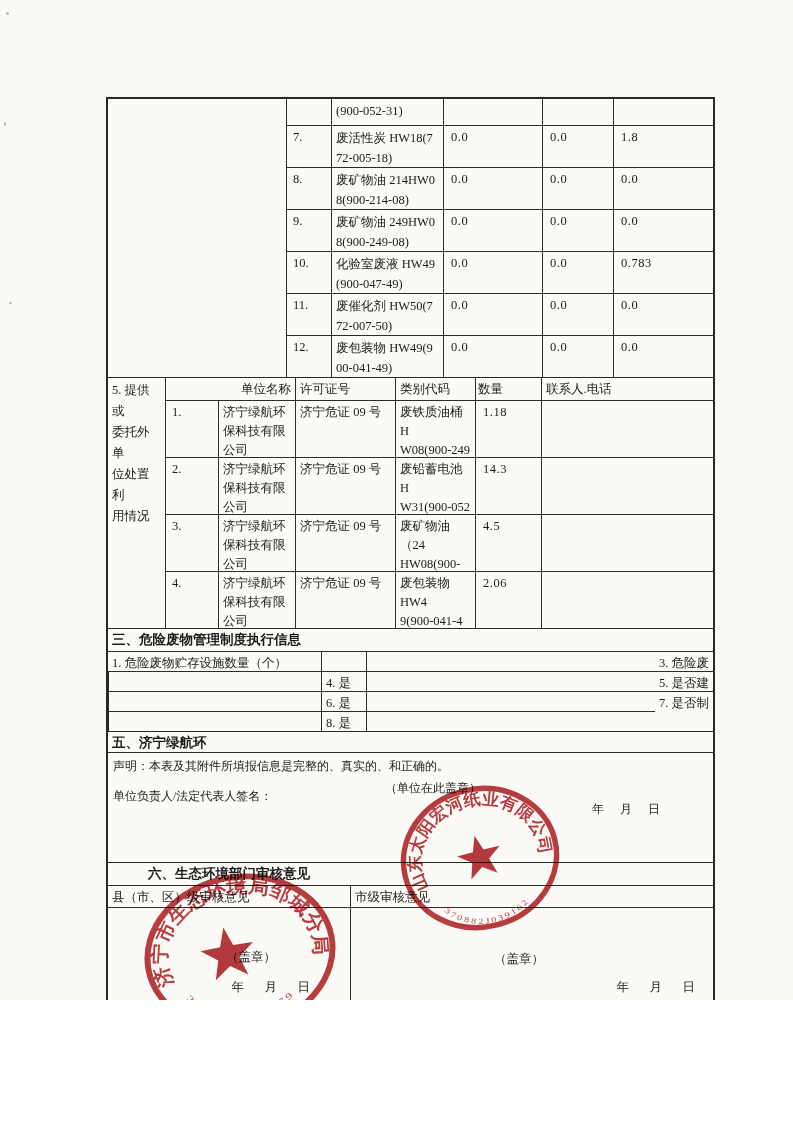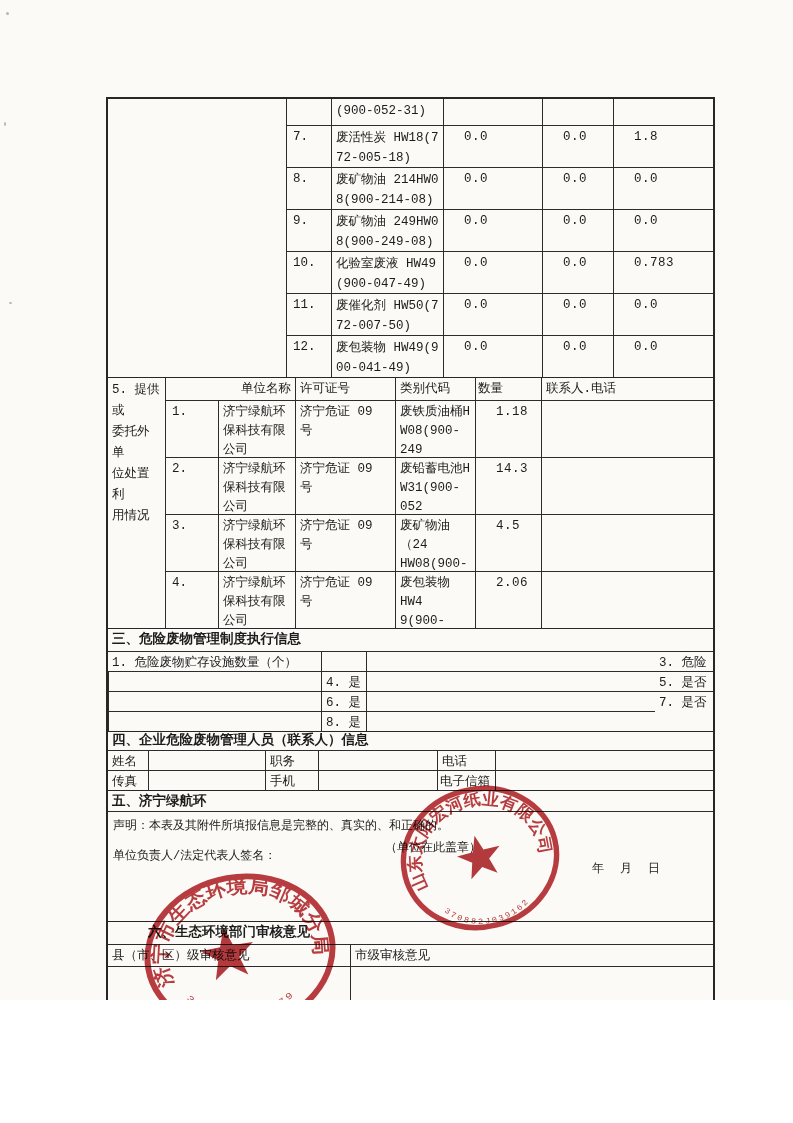--- a/index.html
+++ b/index.html
@@ -1,39 +1,39 @@
 <!DOCTYPE html>
 <html><head>
 <meta charset="utf-8">
 <style>
   * { margin:0; padding:0; box-sizing:border-box; }
   html,body { width:793px; }
   .page {
     position:relative; width:793px; height:1000px;
     background:#fbfaf6; overflow:hidden;
-    font-family:Liberation Mono, monospace;
+    font-family:Liberation Serif, serif;
     color:#1c1c1c;
   }
   .sheet { position:absolute; left:106px; top:97px; width:609px; border:2px solid #272727; }
   .sec { border-top:1.8px solid #272727; }
   .sec.first { border-top:none; }
   .grid { display:grid; }
   .g-top   { grid-template-columns:178px 45px 112px 99px 71px 100px; grid-template-rows:26px repeat(6,42px); }
   .g-out   { grid-template-columns:57px 53px 77px 100px 80px 66px 172px; grid-template-rows:22px repeat(4,57px); }
   .g-mgmt  { grid-template-columns:213px 45px 289px 58px; grid-template-rows:22px repeat(4,20px); }
   .g-cont  { grid-template-columns:40px 117px 53px 119px 58px 218px; grid-template-rows:18px 20px 20px; }
   .g-rev-h { grid-template-columns:242px 363px; grid-template-rows:22px; }
   .g-rev-b { grid-template-columns:242px 363px; grid-template-rows:100px; }
   .c { border-left:1.4px solid #2c2c2c; border-top:1.4px solid #2c2c2c;
        font-size:12.5px; padding:2px 4px; overflow:hidden; line-height:19px; }
   .nl { border-left:none; } .nt { border-top:none; }
   .pre { white-space:pre-line; }
   .lh20 { line-height:20px; }
   .num { padding-left:6px; }
-  .val { padding-left:20px; letter-spacing:0.5px; }
+  .val { padding-left:7px; letter-spacing:0.5px; }
   .title { font-weight:bold; font-size:13.5px; padding:2px 4px; line-height:18px; }
   .sp2 { grid-column:span 2; }
   .conf-body { position:relative; height:110px; border-top:1.4px solid #2c2c2c; font-size:12px; }
   .abs { position:absolute; }
   .rev-cell { position:relative; font-size:12.5px; }
   .stamp { position:absolute; mix-blend-mode:multiply; opacity:0.9; }
   .speck { position:absolute; background:#b9b5ae; border-radius:50%; }
 </style>
 </head>
 <body>
@@ -166,35 +166,20 @@
       <div class="c nl">5. 是否建立危险废物产生台帐</div>
       <div class="c"></div>
       <div class="c">6. 是否制定危险废物管理计划</div>
       <div class="c"></div>
       <div class="c nl">7. 是否制定危险废物应急预案</div>
       <div class="c"></div>
       <div class="c">8. 是否执行危险废物转移联单</div>
       <div class="c"></div>
     </div>
 
-    <div class="grid g-cont sec">
-      <div class="c nl nt title" style="grid-column:1 / span 6; padding-top:0;">四、企业危险废物管理人员（联系人）信息</div>
-      <div class="c nl">姓名</div>
-      <div class="c"></div>
-      <div class="c">职务</div>
-      <div class="c"></div>
-      <div class="c">电话</div>
-      <div class="c"></div>
-      <div class="c nl">传真</div>
-      <div class="c"></div>
-      <div class="c">手机</div>
-      <div class="c"></div>
-      <div class="c" style="padding-left:2px;">电子信箱</div>
-      <div class="c"></div>
-    </div>
 
     <div class="sec">
       <div class="title" style="height:20px;">五、济宁绿航环</div>
       <div class="conf-body">
         <span class="abs" style="left:5px; top:5px;">声明：本表及其附件所填报信息是完整的、真实的、和正确的。</span>
         <span class="abs" style="left:5px; top:35px;">单位负责人/法定代表人签名：</span>
         <span class="abs" style="left:277px; top:27px;">（单位在此盖章）</span>
         <span class="abs" style="right:51px; top:48px; letter-spacing:2px;">年　月　日</span>
       </div>
     </div>

